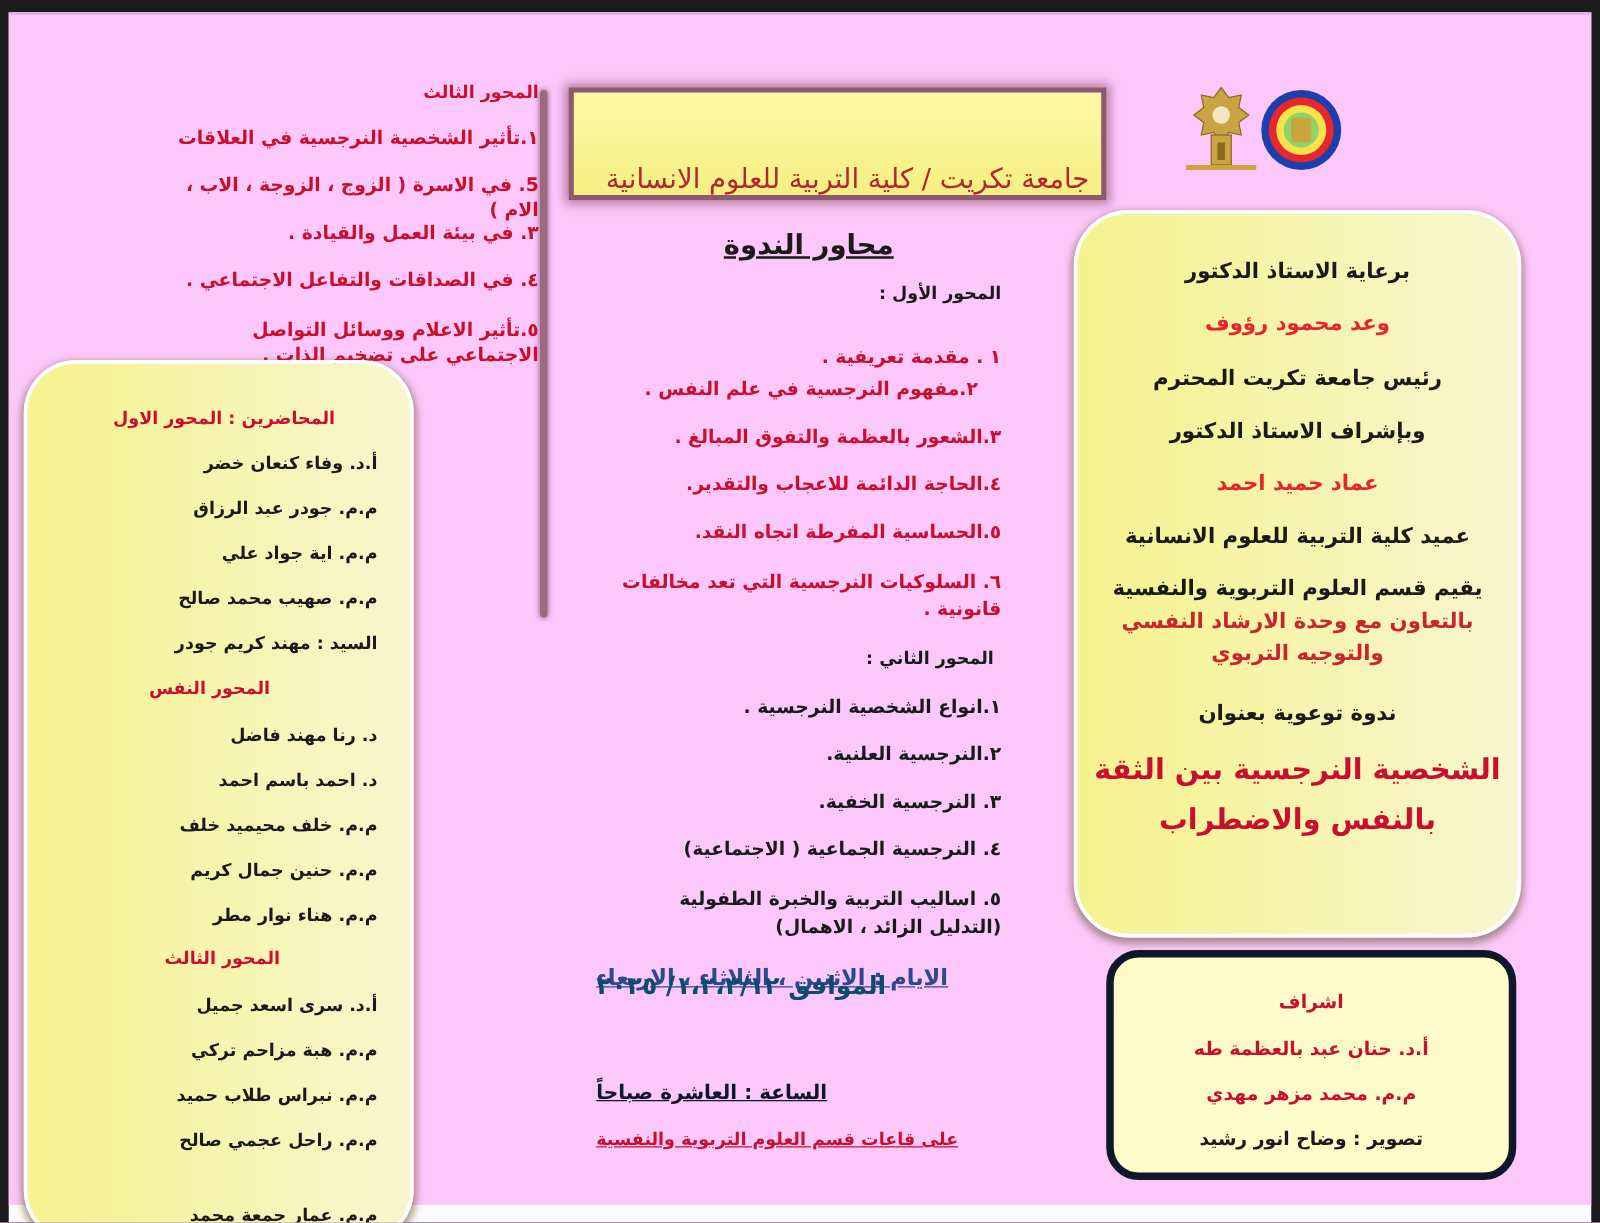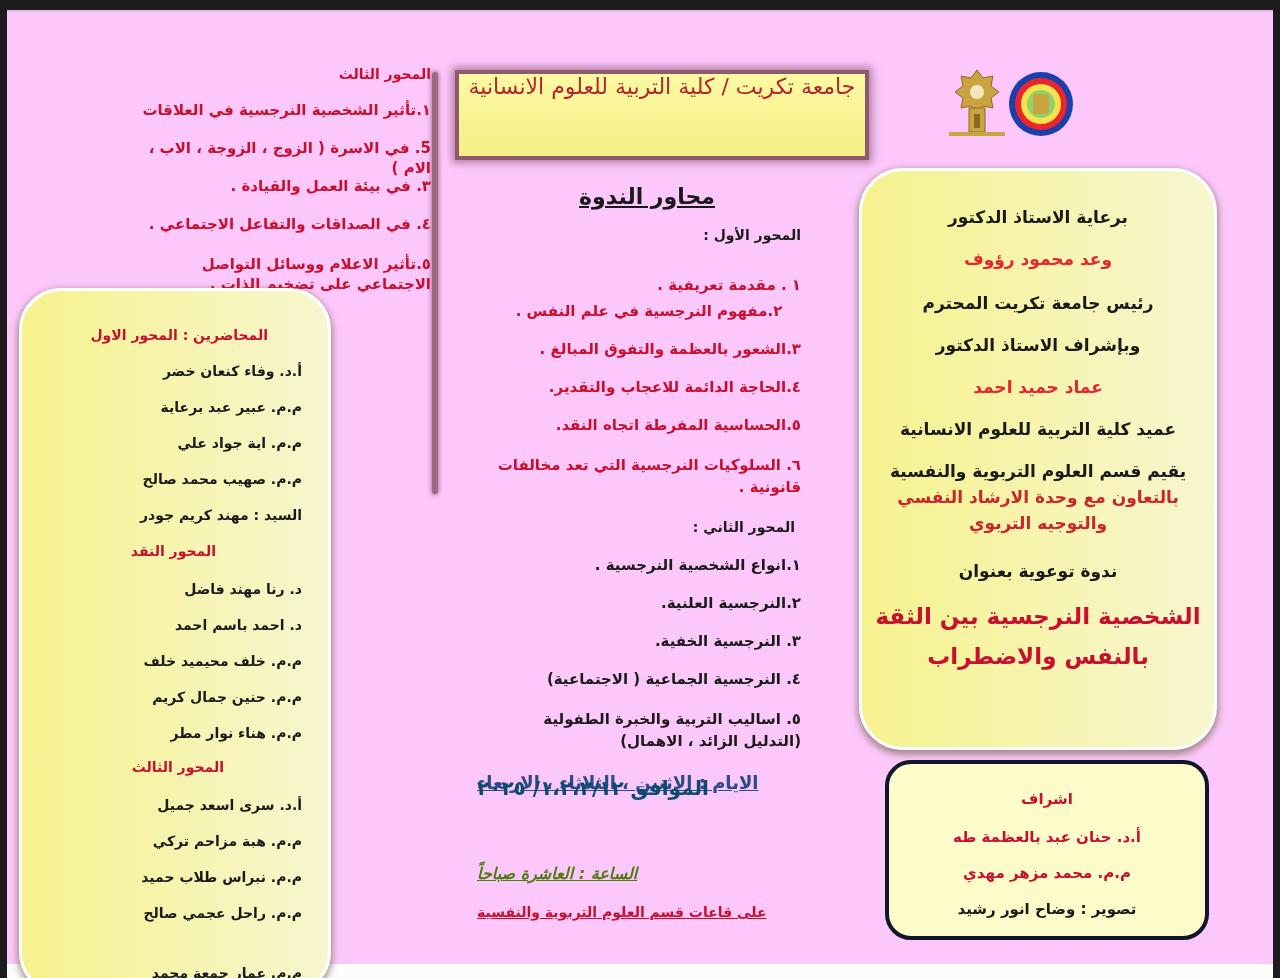--- a/index.html
+++ b/index.html
@@ -29,21 +29,21 @@
   .logo-round .inner2 { width:40px; height:40px; border-radius:50%; background:#f6e24b; display:flex; align-items:center; justify-content:center; }
   .logo-round .inner3 { width:28px; height:28px; border-radius:50%; background:#8fd46a; display:flex; align-items:center; justify-content:center; }
   .logo-round .inner4 { width:16px; height:20px; background:#c9a440; border-radius:3px; }
   .logo-tikrit { position:absolute; left:20px; top:6px; width:64px; height:72px; }
 
   
   .banner {
     position:absolute; left:448px; top:58px; width:406px; height:82px;
     background:linear-gradient(180deg,#fdf9a4 0%, #f5ef84 100%);
     border:4px solid #8c5a6a; box-shadow:0 0 8px 3px rgba(120,60,90,0.55);
-    display:flex; align-items:flex-start; justify-content:center;
+    display:flex; align-items:flex-end; justify-content:center;padding-left:16px;
   }
   .banner span { font-size:22px; color:#b3262b; direction:rtl; }
 
   
   .vdivider {
     position:absolute; left:425px; top:60px; width:6px; height:422px;
     background:#9a6a80; border-radius:3px; box-shadow:0 0 4px 1px rgba(120,70,100,0.6);
   }
 
   
@@ -51,21 +51,21 @@
     position:absolute; left:852px; top:156px; width:352px; height:576px;
     border-radius:44px; background:linear-gradient(90deg,#f6f28e 0%, #f7f6cf 100%);
     border:3px solid #ffffff; box-shadow:0 3px 6px 2px rgba(110,90,60,0.55);
     text-align:center; direction:rtl;
   }
   .sponsor .ln { position:absolute; left:0; right:0; text-align:center; font-weight:bold; }
 
   
   .super {
     position:absolute; left:878px; top:748px; width:316px; height:172px;
-    border-radius:26px; background:#fdfbc9; border:4px solid #0f172a;
+    border-radius:26px; background:#fdfbc9; border:6px solid #0f172a;
     text-align:center; direction:rtl;
   }
   .super .ln { position:absolute; left:0; right:0; text-align:center; font-weight:bold; font-size:15px; }
 
   
   .mid-title {
     position:absolute; left:540px; top:172px; width:200px; text-align:center;
     font-size:22px; font-weight:bold; color:#1a1a1a; text-decoration:underline; direction:rtl;
   }
   .axis-col { position:absolute; left:490px; width:304px; direction:rtl; text-align:right; }
@@ -143,21 +143,21 @@
       <div class="item dark" style="top:0; right:6px; font-size:14px;">المحور الثاني :</div>
       <div class="item dark" style="top:38px;">١.انواع الشخصية النرجسية .</div>
       <div class="item dark" style="top:76px;">٢.النرجسية العلنية.</div>
       <div class="item dark" style="top:114px;">٣. النرجسية الخفية.</div>
       <div class="item dark" style="top:152px;">٤. النرجسية الجماعية ( الاجتماعية)</div>
       <div class="item dark" style="top:192px;">٥. اساليب التربية والخبرة الطفولية (التدليل الزائد ، الاهمال)</div>
     </div>
 
     <div class="info" style="top:760px; font-size:18px; color:#2a4a8a; text-decoration:underline;">الايام : الاثنين ، الثلاثاء ، الاربعاء</div>
     <div class="info" style="top:764px; font-size:20px; color:#0c4a6e;">الموافق ١،٢،٣/١٢/ ٢٠٢٥</div>
-    <div class="info" style="top:852px; font-size:16px; color:#4d7c0f; text-decoration:underline;font-style:italic;">الساعة : العاشرة صباحاً</div>
+    <div class="info" style="top:852px; font-size:16px; color:#0f172a; text-decoration:underline;">الساعة : العاشرة صباحاً</div>
     <div class="info" style="top:892px; font-size:14px; color:#c8102e; text-decoration:underline;">على قاعات قسم العلوم التربوية والنفسية</div>
 
     <div class="sponsor">
       <div class="ln dark" style="top:36px; font-size:17px;">برعاية الاستاذ الدكتور</div>
       <div class="ln red" style="top:78px; font-size:17px; color:#e5262d;">وعد محمود رؤوف</div>
       <div class="ln dark" style="top:122px; font-size:17px;">رئيس جامعة تكريت المحترم</div>
       <div class="ln dark" style="top:164px; font-size:17px;">وبإشراف الاستاذ الدكتور</div>
       <div class="ln red" style="top:206px; font-size:17px; color:#e5262d;">عماد حميد احمد</div>
       <div class="ln dark" style="top:248px; font-size:17px;">عميد كلية التربية للعلوم الانسانية</div>
       <div class="ln dark" style="top:290px; font-size:17px;">يقيم قسم العلوم التربوية والنفسية</div>
@@ -171,25 +171,25 @@
     <div class="super">
       <div class="ln red" style="top:26px;">اشراف</div>
       <div class="ln red" style="top:64px;">أ.د. حنان عبد بالعظمة طه</div>
       <div class="ln red" style="top:100px;">م.م. محمد مزهر مهدي</div>
       <div class="ln dark" style="top:136px;">تصوير : وضاح انور رشيد</div>
     </div>
 
     <div class="lect">
       <div class="hd red" style="top:36px; right:60px; width:240px; text-align:right;">المحاضرين : المحور الاول</div>
       <div class="ln dark" style="top:72px;">أ.د. وفاء كنعان خضر</div>
-      <div class="ln dark" style="top:108px;">م.م. عبير عبد برعاية</div>
+      <div class="ln dark" style="top:108px;">م.م. جودر عبد الرزاق</div>
       <div class="ln dark" style="top:144px;">م.م. اية جواد علي</div>
       <div class="ln dark" style="top:180px;">م.م. صهيب محمد صالح</div>
       <div class="ln dark" style="top:216px;">السيد : مهند كريم جودر</div>
-      <div class="hd red" style="top:252px; right:112px; width:180px; text-align:right;">المحور النقد</div>
+      <div class="hd red" style="top:252px; right:112px; width:180px; text-align:right;">المحور النفس</div>
       <div class="ln dark" style="top:290px;">د. رنا مهند فاضل</div>
       <div class="ln dark" style="top:326px;">د. احمد باسم احمد</div>
       <div class="ln dark" style="top:362px;">م.م. خلف محيميد خلف</div>
       <div class="ln dark" style="top:398px;">م.م. حنين جمال كريم</div>
       <div class="ln dark" style="top:434px;">م.م. هناء نوار مطر</div>
       <div class="hd red" style="top:468px; right:104px; width:180px; text-align:right;">المحور الثالث</div>
       <div class="ln dark" style="top:506px;">أ.د. سرى اسعد جميل</div>
       <div class="ln dark" style="top:542px;">م.م. هبة مزاحم تركي</div>
       <div class="ln dark" style="top:578px;">م.م. نبراس طلاب حميد</div>
       <div class="ln dark" style="top:614px;">م.م. راحل عجمي صالح</div>

